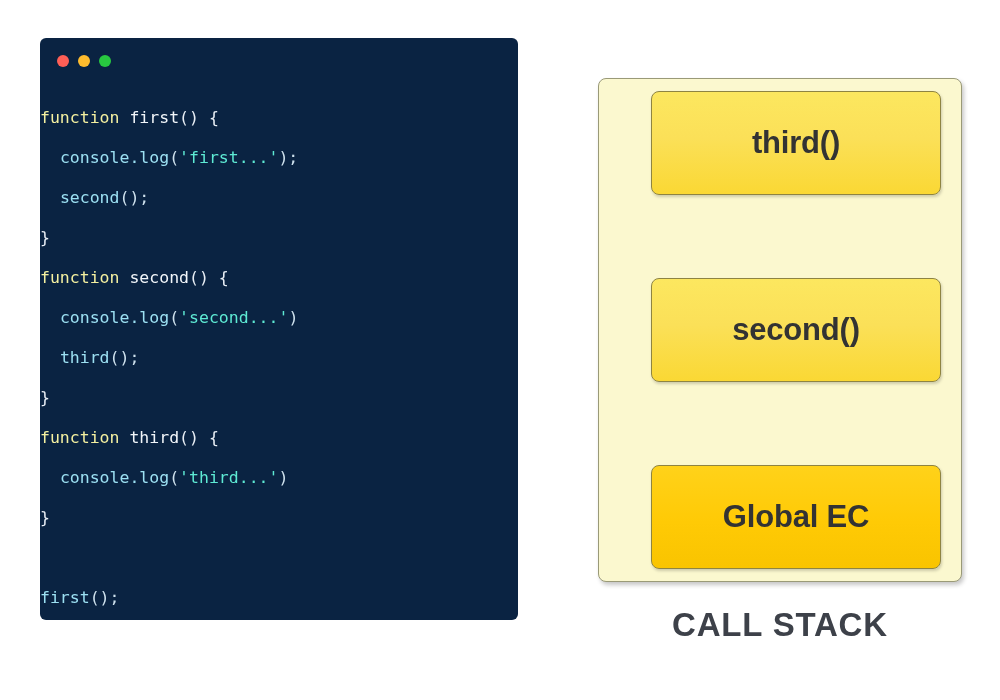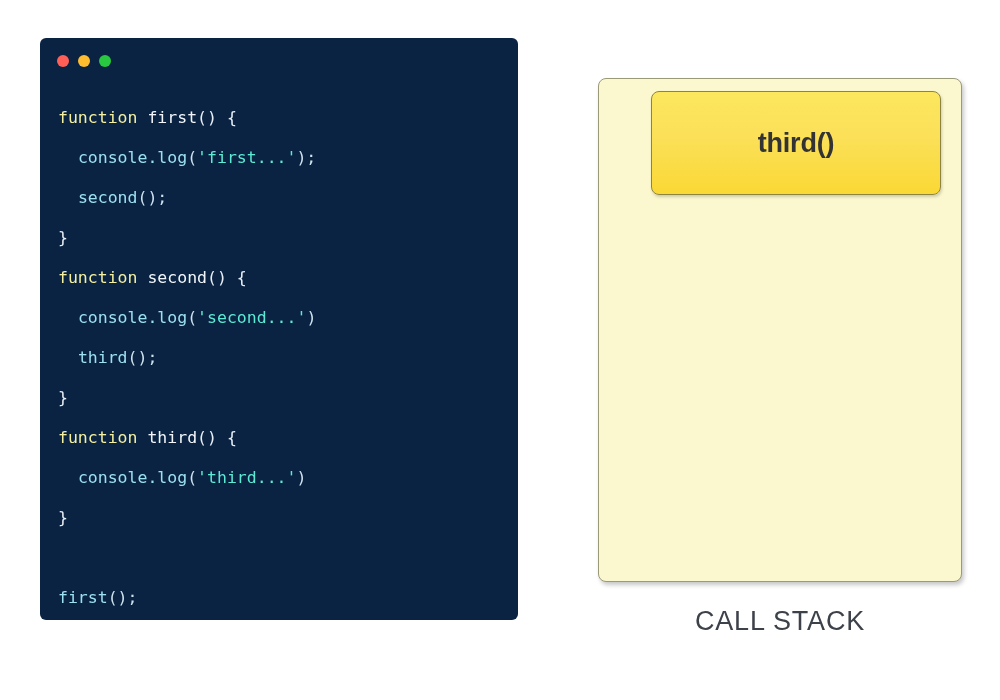--- a/index.html
+++ b/index.html
@@ -50,21 +50,20 @@
     left: 0;
     top: 60px;
     right: 0;
     font-family: "DejaVu Sans Mono", "Liberation Mono", monospace;
     font-size: 16.5px;
     line-height: 40px;
     white-space: pre;
   }
   .code-line {
     height: 40px;
-    padding-left: 18px;
     white-space: pre;
     color: #e8eef5;
   }
   .tok-kw     { color: #f4f0a0; }
   .tok-name   { color: #f2f6fa; }
   .tok-fn     { color: #9ce0f2; margin-top: 41px; }
   .tok-punct  { color: #cfe2ee; }
   .tok-str    { color: #5eead4; }
   .tok-plain  { color: #e8eef5; }
 
@@ -92,42 +91,42 @@
   .stack-frame {
     height: 104px;
     box-sizing: border-box;
     border: 1px solid #8e8442;
     border-radius: 8px;
     display: flex;
     align-items: center;
     justify-content: center;
     font-family: "Liberation Sans", sans-serif;
     font-weight: bold;
-    font-size: 27px;
+    font-size: 31px;
     color: #333333;
     letter-spacing: -0.2px;
     box-shadow: 1px 2px 3px rgba(0,0,0,0.18);
     margin-left: 32px;
   }
   .stack-frame.light {
     background: linear-gradient(180deg, #fce75f 0%, #fbe058 45%, #fad834 100%);
   }
   .stack-frame.strong {
     background: linear-gradient(180deg, #ffd21a 0%, #ffca05 55%, #f9c400 100%);
   }
 
   #callstack-label {
     position: absolute;
     left: 598px;
     top: 606px;
     width: 364px;
     text-align: center;
     font-family: "Liberation Sans", sans-serif;
-    font-weight: normal;
-    font-size: 27px;
+    font-weight: bold;
+    font-size: 33px;
     letter-spacing: 0.8px;
     color: #3d4149;
   }
 </style>
 </head>
 <body>
 
 <div id="code-panel">
 
   <div id="window-controls">
@@ -137,16 +136,22 @@
   </div>
 
   <div id="code-lines"><div class="code-line"><span class="tok-kw">function</span><span class="tok-plain"> </span><span class="tok-name">first</span><span class="tok-plain">() {</span></div><div class="code-line"><span class="tok-plain">  </span><span class="tok-fn">console.log</span><span class="tok-punct">(</span><span class="tok-str">'first...'</span><span class="tok-punct">);</span></div><div class="code-line"><span class="tok-plain">  </span><span class="tok-fn">second</span><span class="tok-punct">();</span></div><div class="code-line"><span class="tok-plain">}</span></div><div class="code-line"><span class="tok-kw">function</span><span class="tok-plain"> </span><span class="tok-name">second</span><span class="tok-plain">() {</span></div><div class="code-line"><span class="tok-plain">  </span><span class="tok-fn">console.log</span><span class="tok-punct">(</span><span class="tok-str">'second...'</span><span class="tok-punct">)</span></div><div class="code-line"><span class="tok-plain">  </span><span class="tok-fn">third</span><span class="tok-punct">();</span></div><div class="code-line"><span class="tok-plain">}</span></div><div class="code-line"><span class="tok-kw">function</span><span class="tok-plain"> </span><span class="tok-name">third</span><span class="tok-plain">() {</span></div><div class="code-line"><span class="tok-plain">  </span><span class="tok-fn">console.log</span><span class="tok-punct">(</span><span class="tok-str">'third...'</span><span class="tok-punct">)</span></div><div class="code-line"><span class="tok-plain">}</span></div><div class="code-line"><span class="tok-plain"></span></div><div class="code-line"><span class="tok-fn">first</span><span class="tok-punct">();</span></div></div>
 </div>
 
 <div id="callstack-wrap">
   <div id="callstack-container">
       <div class="stack-frame light">
         <span>third()</span>
       </div>
+      <div class="stack-frame light">
+        <span>second()</span>
+      </div>
+      <div class="stack-frame strong">
+        <span>Global EC</span>
+      </div>
     </div>
 </div>
 
 <div id="callstack-label">CALL STACK</div>
 
 </body></html>

